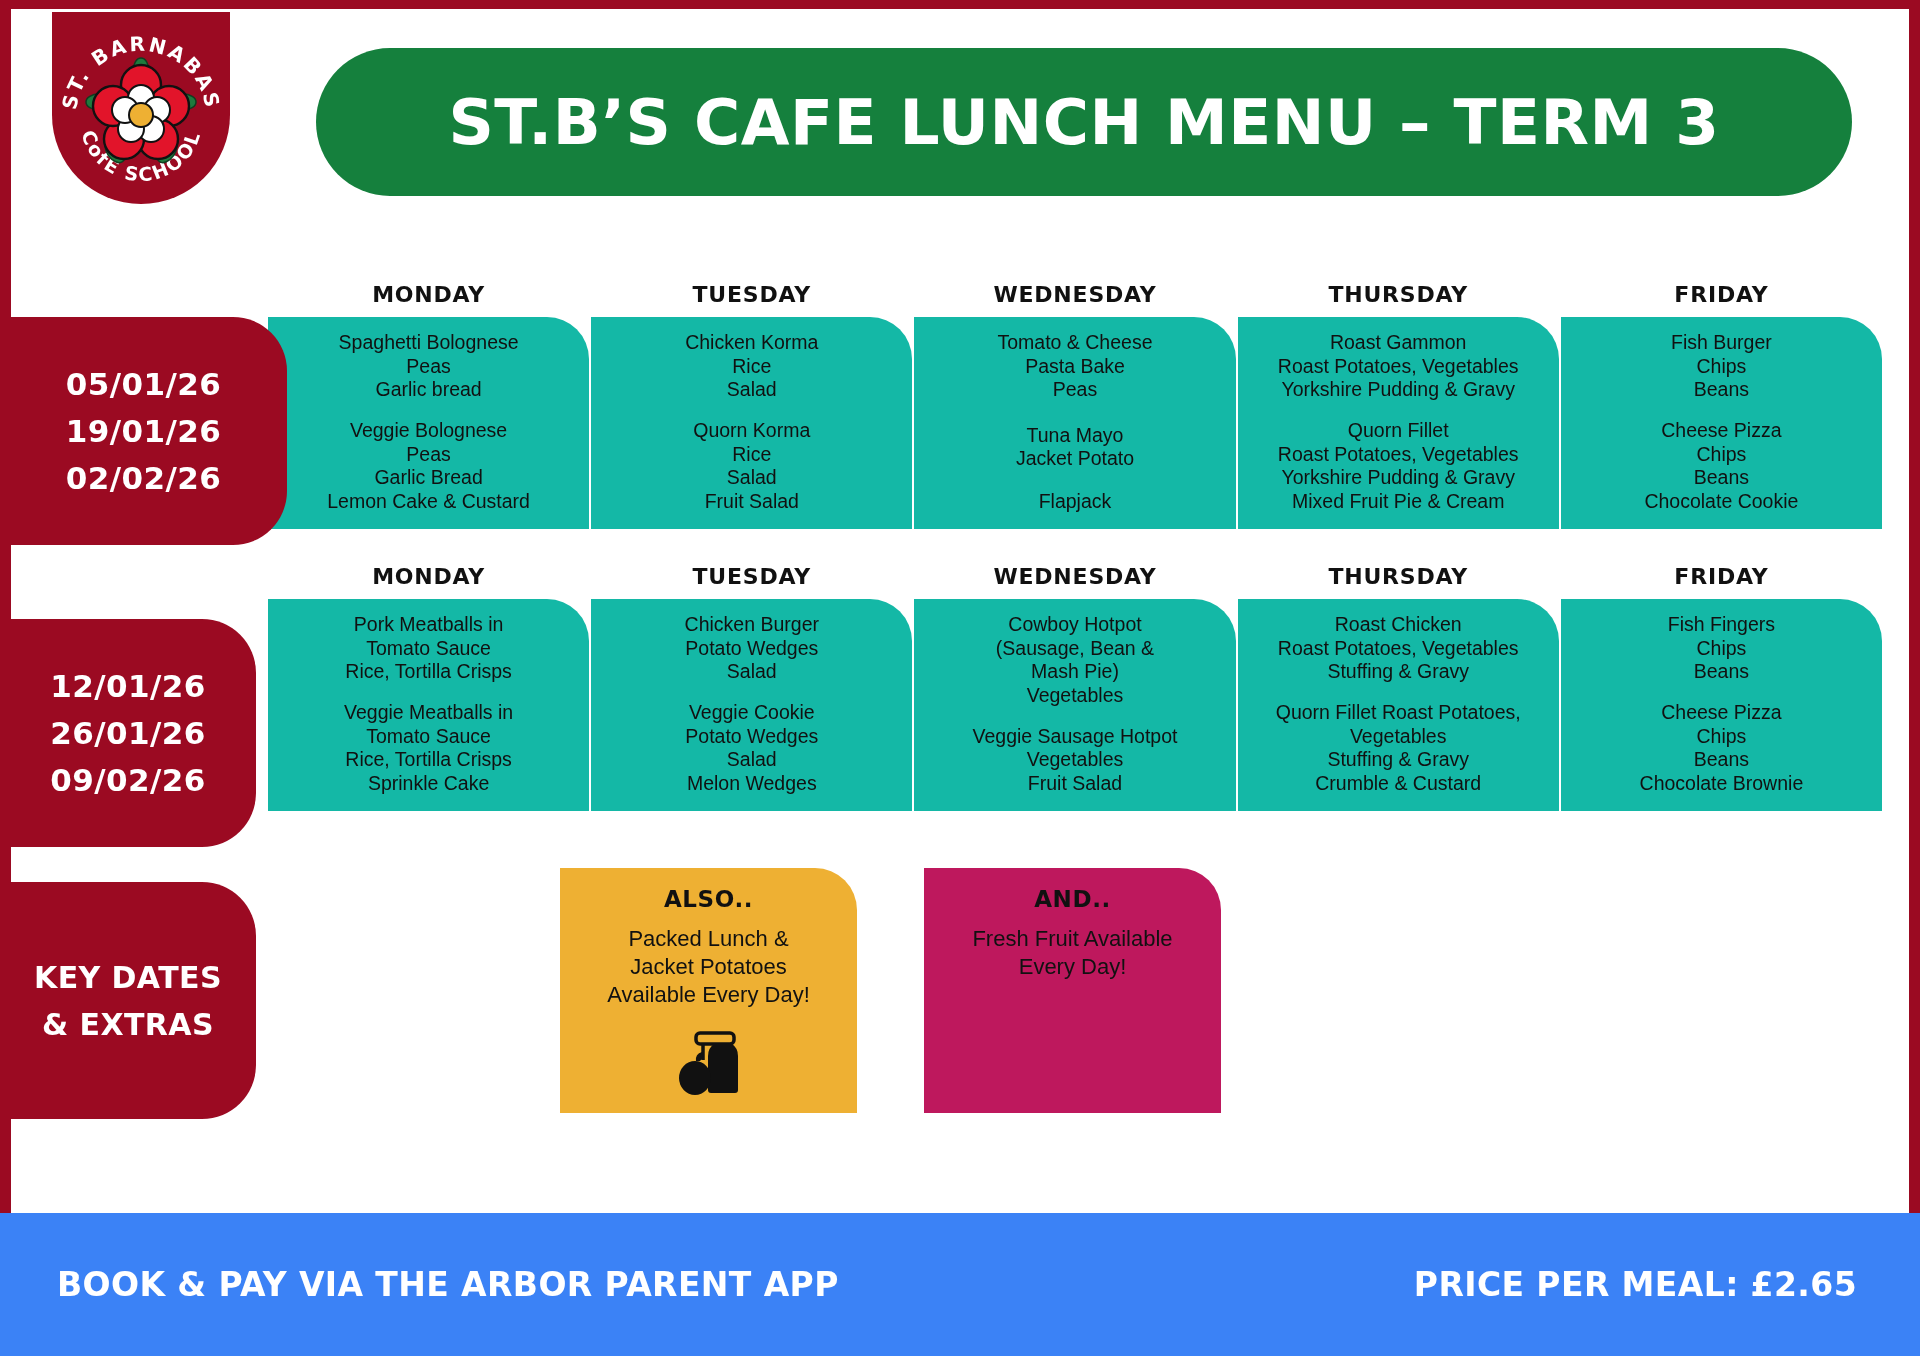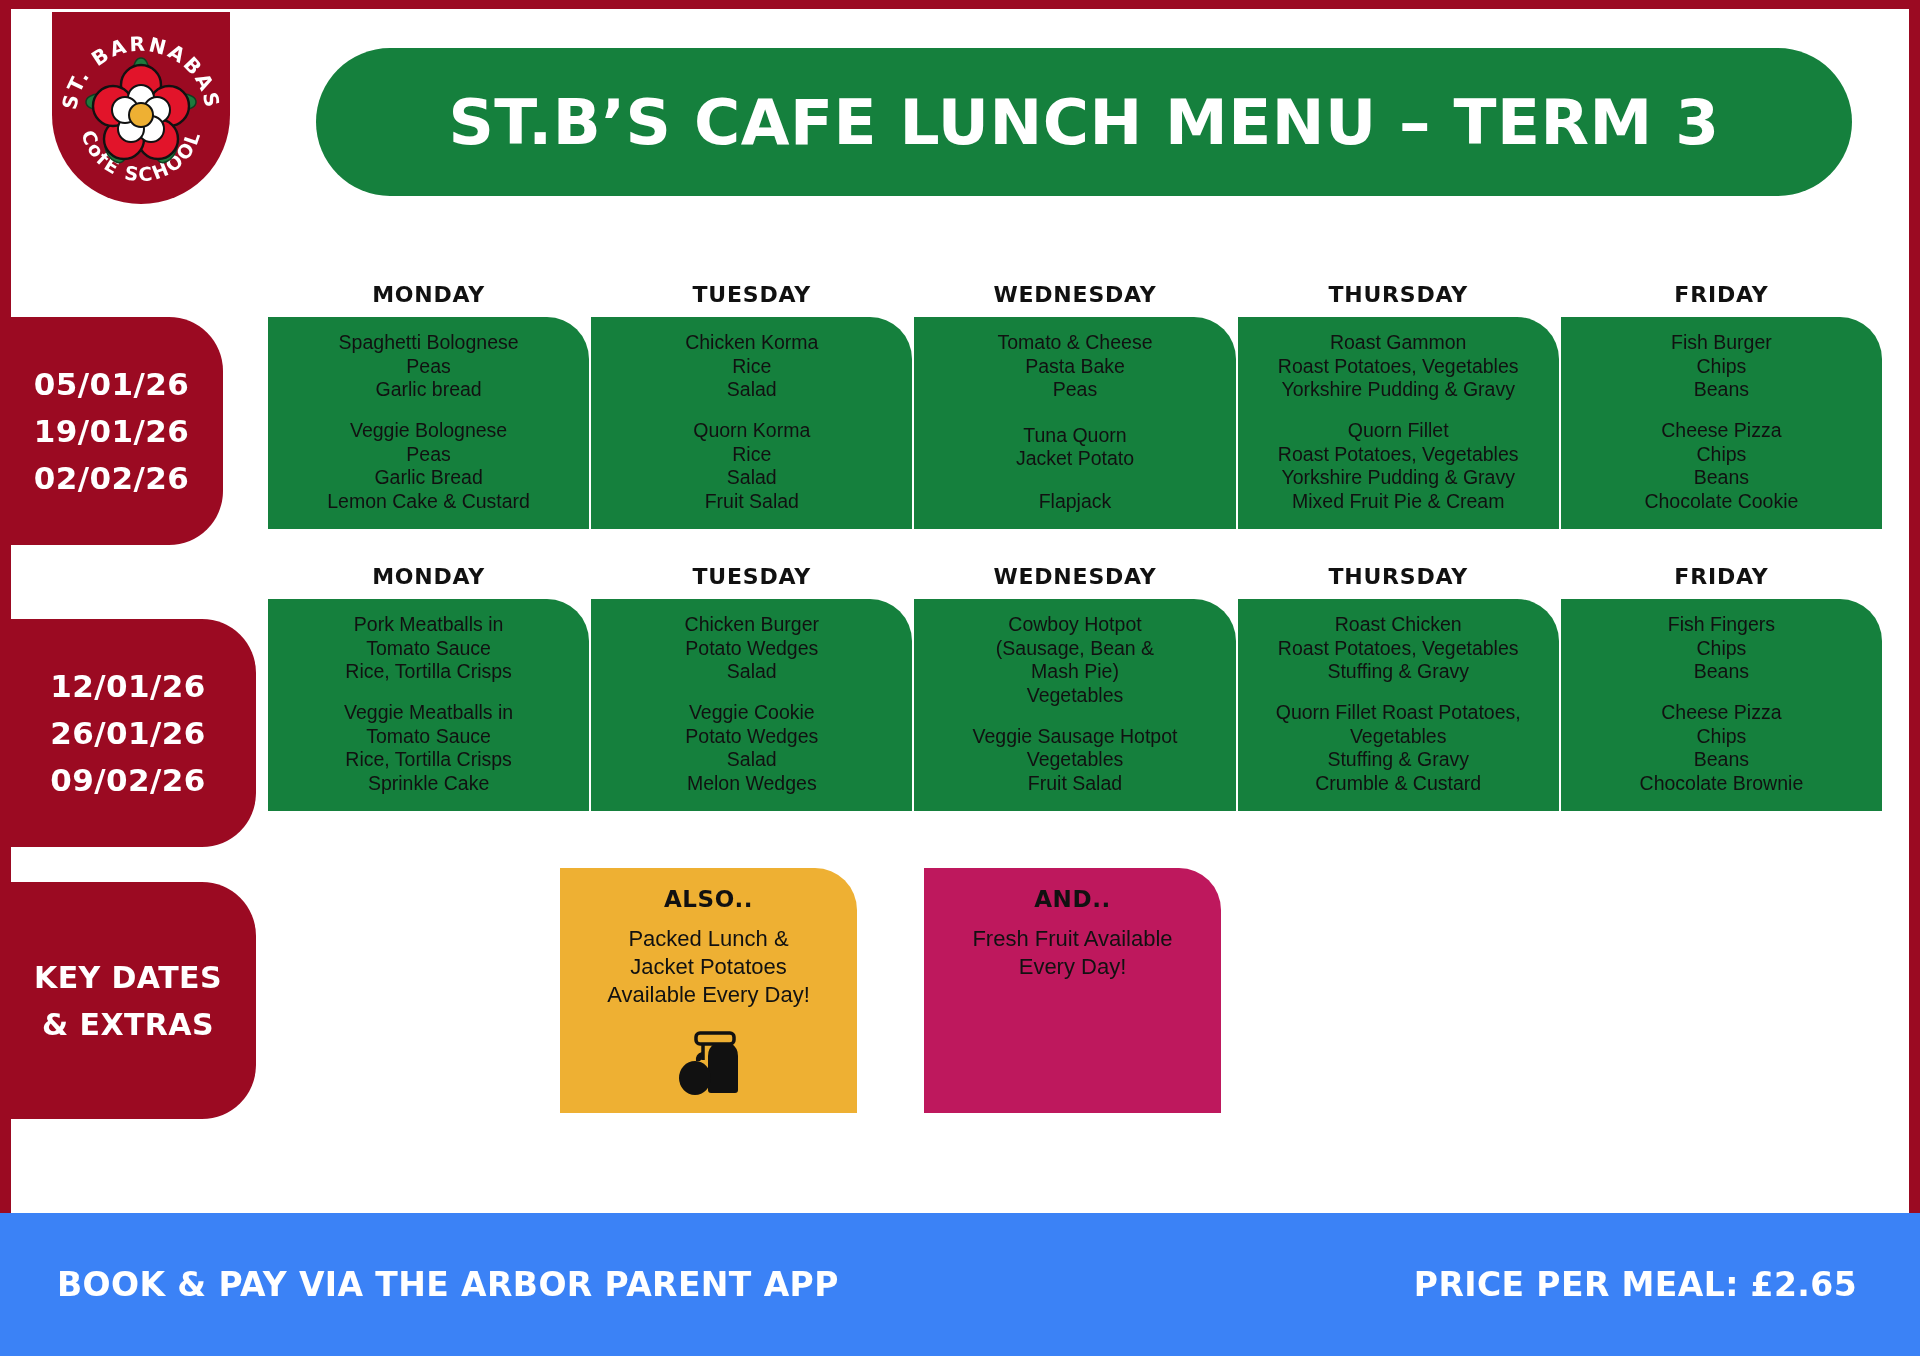--- a/index.html
+++ b/index.html
@@ -80,21 +80,21 @@
     justify-content: center;
     z-index: 4;
   }
   .date-badge .dline {
     font-size: 31px;
     font-weight: 700;
     letter-spacing: 0.4px;
     line-height: 47px;
     font-family: "DejaVu Sans", sans-serif;
   }
-  #badge-week1 { top: 317px; width: 223px; height: 228px; }
+  #badge-week1 { top: 317px; width: 287px; height: 228px; }
   #badge-week2 { top: 599px; width: 256px; height: 228px; margin-top: 20px; }
   #badge-key   { top: 882px; width: 256px; height: 237px; }
   #badge-key .dline { font-size: 30px; line-height: 47px; }
 
   
   .week {
     position: absolute;
     left: 268px;
     width: 1614px;
     display: grid;
@@ -109,21 +109,21 @@
   .day-label {
     text-align: center;
     font-size: 22px;
     font-weight: 700;
     color: #111111;
     letter-spacing: 0.8px;
     font-family: "DejaVu Sans", sans-serif;
     margin-bottom: 10px;
   }
   .day-card {
-    background: #15803d;
+    background: #14b8a6;
     border-radius: 0 42px 0 0;
     padding: 14px 8px 12px 8px;
     height: 212px;
     box-sizing: border-box;
     display: flex;
     flex-direction: column;
   }
   .menu-line {
     text-align: center;
     font-size: 19.5px;
@@ -296,21 +296,21 @@
           <div class="dessert">Fruit Salad</div>
         </div>
       </div>
       <div class="daycol">
         <div class="day-label">WEDNESDAY</div>
         <div class="day-card">
           <div class="menu-line">Tomato &amp; Cheese</div>
           <div class="menu-line">Pasta Bake</div>
           <div class="menu-line">Peas</div>
           <div class="group-gap"></div>
-          <div class="menu-line">Tuna Quorn</div>
+          <div class="menu-line">Tuna Mayo</div>
           <div class="menu-line">Jacket Potato</div>
           <div class="dessert">Flapjack</div>
         </div>
       </div>
       <div class="daycol">
         <div class="day-label">THURSDAY</div>
         <div class="day-card">
           <div class="menu-line">Roast Gammon</div>
           <div class="menu-line">Roast Potatoes, Vegetables</div>
           <div class="menu-line">Yorkshire Pudding &amp; Gravy</div>

